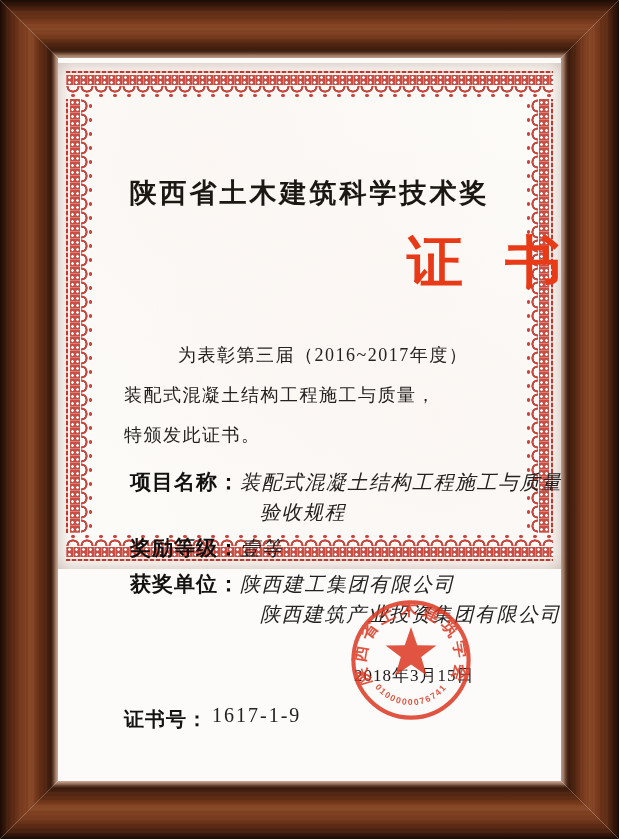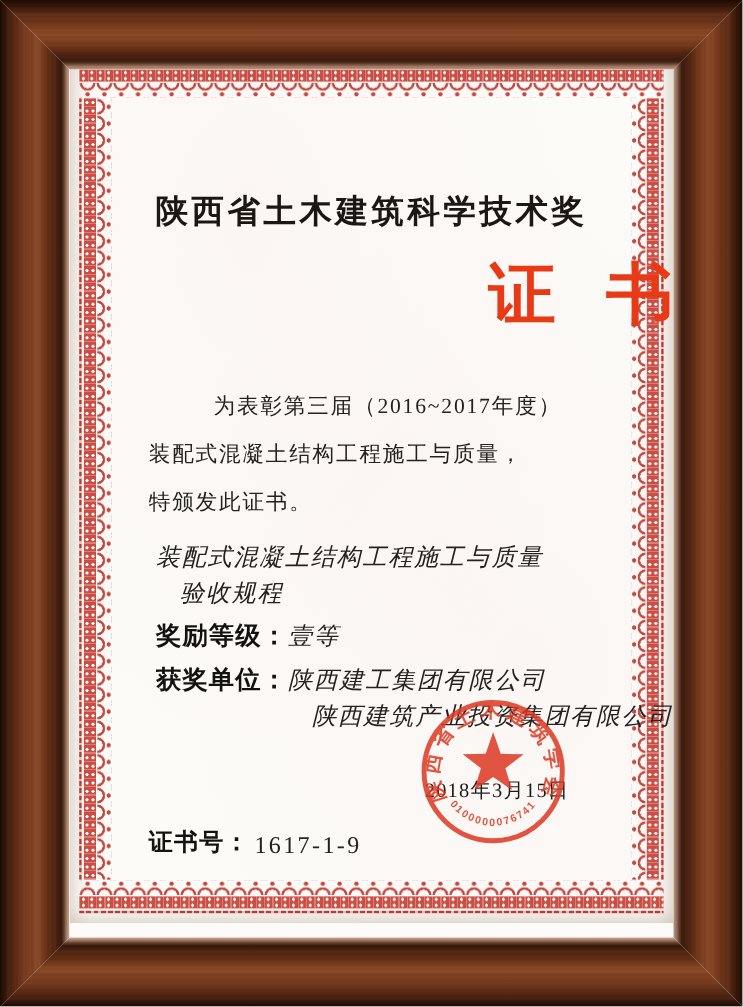--- a/index.html
+++ b/index.html
@@ -27,21 +27,21 @@
   .wf-left{left:0;
     clip-path:polygon(0 0,100% 58px,100% calc(100% - 58px),0 100%);
     background:linear-gradient(90deg,#1c0c05 0%,#35170a 8%,#5e2c15 22%,#7c3d1f 40%,#8a4a29 52%,#713619 64%,#4f2411 78%,#37190c 88%,#6b4732 92%,#b08a76 97%,#cdab97 100%);}
   .wf-right{right:0;
     clip-path:polygon(0 58px,100% 0,100% 100%,0 calc(100% - 58px));
     background:linear-gradient(270deg,#1c0c05 0%,#35170a 8%,#5e2c15 22%,#7c3d1f 40%,#8a4a29 52%,#713619 64%,#4f2411 78%,#37190c 88%,#6b4732 92%,#b08a76 97%,#cdab97 100%);}
   .wf-left::after,.wf-right::after{
     background:repeating-linear-gradient(90deg,rgba(0,0,0,.12) 0 2px,transparent 2px 6px,rgba(255,228,205,.05) 6px 8px,transparent 8px 13px);}
   
   .paper{
-    position:absolute;left:58px;top:46px;width:503px;height:723px;z-index:1;
+    position:absolute;left:58px;top:63px;width:503px;height:506px;z-index:1;
     background:
       radial-gradient(ellipse at 30% 20%,rgba(235,160,150,.05),transparent 60%),
       radial-gradient(ellipse at 75% 70%,rgba(235,160,150,.05),transparent 60%),
       #fcfbf8;
     box-shadow:inset 0 0 18px rgba(90,40,15,.30);
   }
   
   .lace{position:absolute;display:flex;}
   .lace-h{left:8px;right:8px;height:27px;flex-direction:column;}
   .lace-top{top:8px;}
@@ -97,21 +97,21 @@
   .pline.indent{padding-left:54px;}
   .fields{position:absolute;left:72px;top:404px;width:420px;color:#242220;}
   .frow{display:flex;align-items:flex-start;margin-bottom:6px;}
   .flabel{flex:0 0 auto;font-family:"Liberation Sans","DejaVu Sans",sans-serif;
     font-weight:700;font-size:21px;line-height:30px;color:#141210;letter-spacing:1px;white-space:nowrap;}
   .fvalue{font-size:20px;line-height:30px;letter-spacing:1.5px;}
   .fvalue .l2{padding-left:20px;}
   .fvalue div{white-space:nowrap;font-style:italic;}
   .issue-date{position:absolute;left:296px;top:601px;z-index:2;
     font-size:17px;color:#1d1b19;letter-spacing:1px;white-space:nowrap;}
-  .certno{position:absolute;left:66px;top:641px;display:flex;align-items:flex-end;}
+  .certno{position:absolute;left:66px;top:641px;display:flex;align-items:flex-start;}
   .certno .flabel{font-size:20px;}
   .certno .cval{font-size:20px;letter-spacing:2px;color:#242220;padding-left:4px;}
   
   .seal{position:absolute;left:281px;top:525px;width:144px;height:144px;z-index:3;opacity:.85;}
 </style>
 </head>
 <body>
 
 <div class="scene">
 
@@ -155,20 +155,21 @@
     <div class="cert-word">证 书</div>
 
     <div class="para">
       <div class="pline indent">为表彰第三届（2016~2017年度）</div>
       <div class="pline">装配式混凝土结构工程施工与质量，</div>
       <div class="pline">特颁发此证书。</div>
     </div>
 
     <div class="fields">
       <div class="frow">
+        <div class="flabel">项目名称：</div>
         <div class="fvalue">
           <div>装配式混凝土结构工程施工与质量</div>
           <div class="l2">验收规程</div>
         </div>
       </div>
       <div class="frow">
         <div class="flabel">奖励等级：</div>
         <div class="fvalue">
           <div>壹等</div>
         </div>

